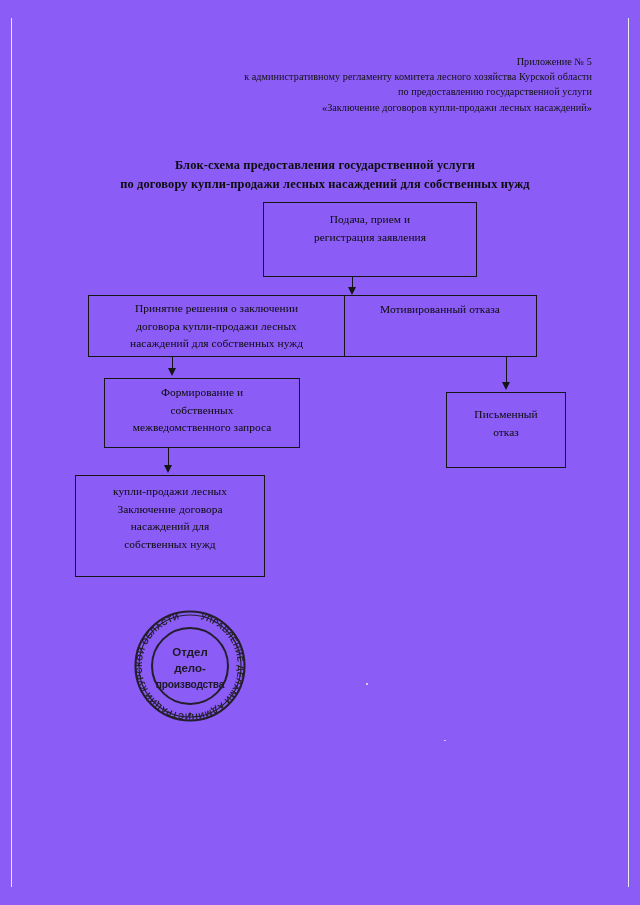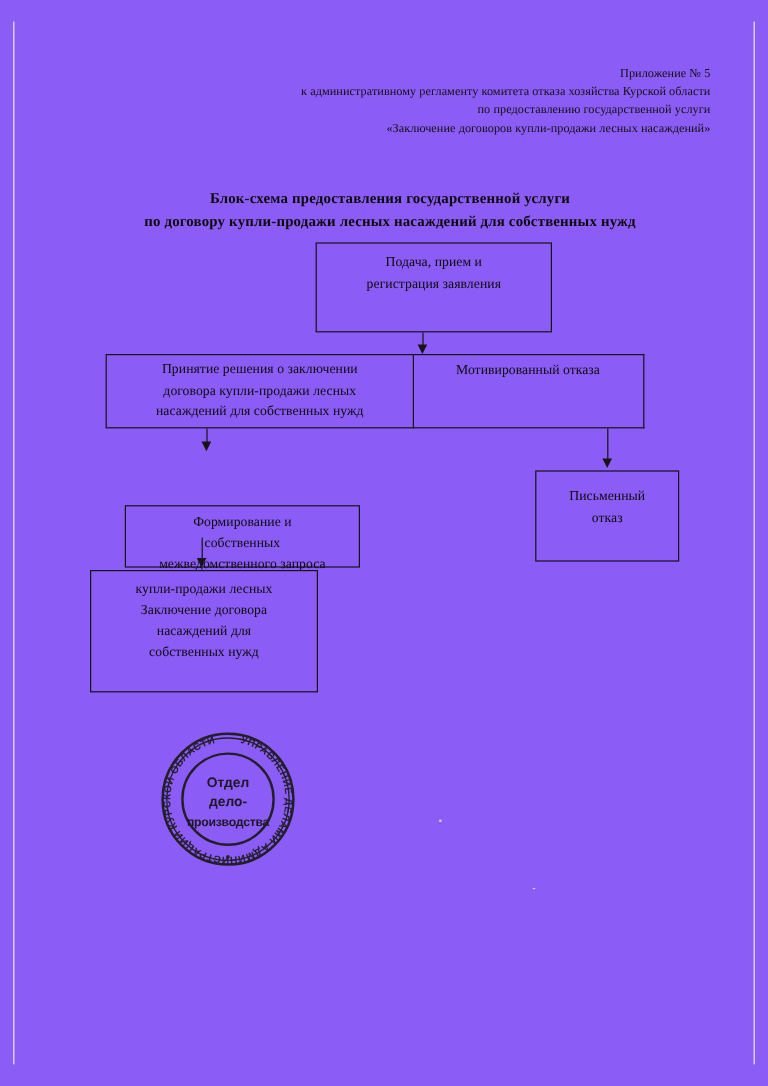--- a/index.html
+++ b/index.html
@@ -74,30 +74,30 @@
     position: absolute;
     left: 0;
     width: 100%;
     text-align: center;
     font-size: 11.4px;
     line-height: 17.6px;
     letter-spacing: 0.05px;
   }
 
   
-  #node-submit      { left: 263px; top: 202px; width: 197px; height: 75px; }
+  #node-submit      { left: 263px; top: 202px; width: 214px; height: 75px; }
   #node-submit .txt { top: 8px; }
 
   
   #node-decision    { left: 88px;  top: 295px; width: 257px; height: 62px; border-right: 1.3px solid #151515; }
   #node-decision .txt { top: 4px; }
   #node-refusal     { left: 344px; top: 295px; width: 193px; height: 62px; border-left: none; }
   #node-refusal .txt  { top: 5px; }
 
-  #node-request     { left: 104px; top: 378px; width: 196px; height: 52px; margin-top: 43px; }
+  #node-request     { left: 104px; top: 378px; width: 196px; height: 70px; }
   #node-request .txt  { top: 5px; }
 
   #node-written     { left: 446px; top: 392px; width: 120px; height: 76px; }
   #node-written .txt  { top: 13px; }
 
   #node-contract    { left: 75px;  top: 475px; width: 190px; height: 102px; }
   #node-contract .txt { top: 7px; }
 
   
   .conn-line {
@@ -158,21 +158,21 @@
 </head>
 <body>
 
 <div id="page">
 
   <div id="sheet-edge-left"></div>
   <div id="sheet-edge-right"></div>
 
   <div id="header">
     <div class="hline">Приложение № 5</div>
-    <div class="hline">к административному регламенту комитета отказа хозяйства Курской области</div>
+    <div class="hline">к административному регламенту комитета лесного хозяйства Курской области</div>
     <div class="hline">по предоставлению государственной услуги</div>
     <div class="hline">«Заключение договоров купли-продажи лесных насаждений»</div>
   </div>
 
   <div id="doc-title">
     <div>Блок-схема предоставления государственной услуги</div>
     <div>по договору купли-продажи лесных насаждений для собственных нужд</div>
   </div>
 
   <div id="flow">

